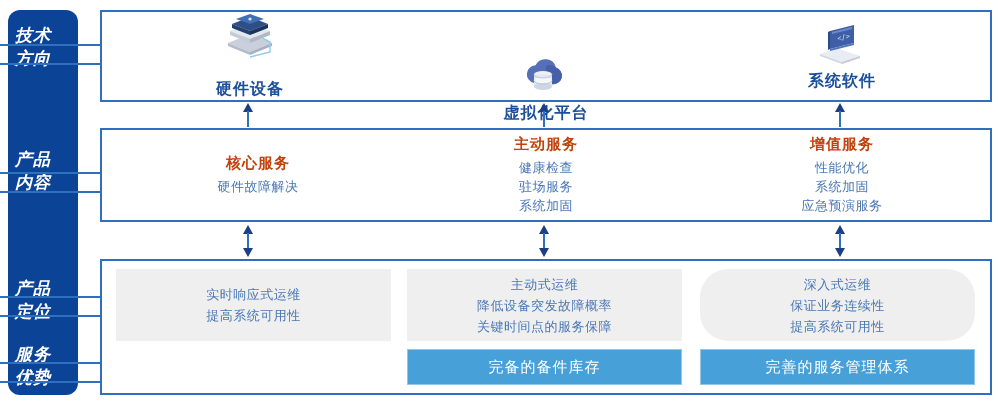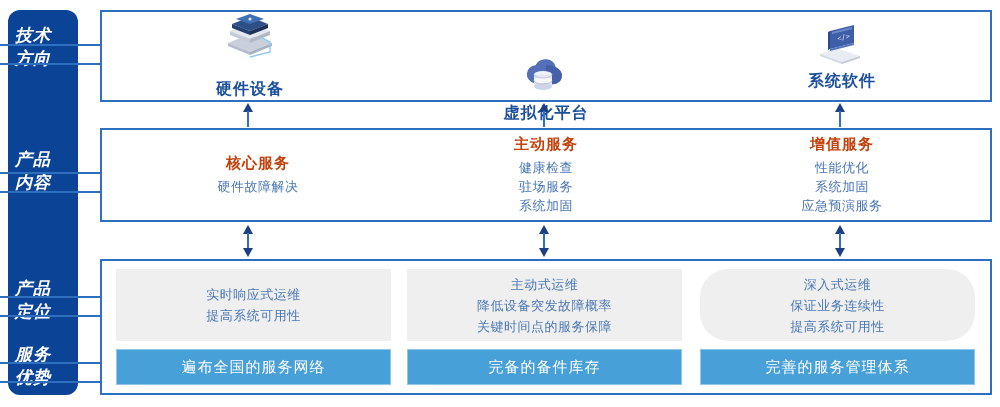--- a/index.html
+++ b/index.html
@@ -327,18 +327,17 @@
       <div class="grey-line">主动式运维</div>
       <div class="grey-line">降低设备突发故障概率</div>
       <div class="grey-line">关键时间点的服务保障</div>
     </div>
     <div class="grey-box" style="left:598px; width:275px;border-radius:28px;">
       <div class="grey-line">深入式运维</div>
       <div class="grey-line">保证业务连续性</div>
       <div class="grey-line">提高系统可用性</div>
     </div>
 
-    <div class="blue-bar" style="left:14px; width:275px;">遍布全国的服务网络</div>
     <div class="blue-bar" style="left:305px; width:275px;">完备的备件库存</div>
     <div class="blue-bar" style="left:598px; width:275px;font-family:Liberation Serif, serif;">完善的服务管理体系</div>
   </div>
 
 </div>
 
 </body></html>

